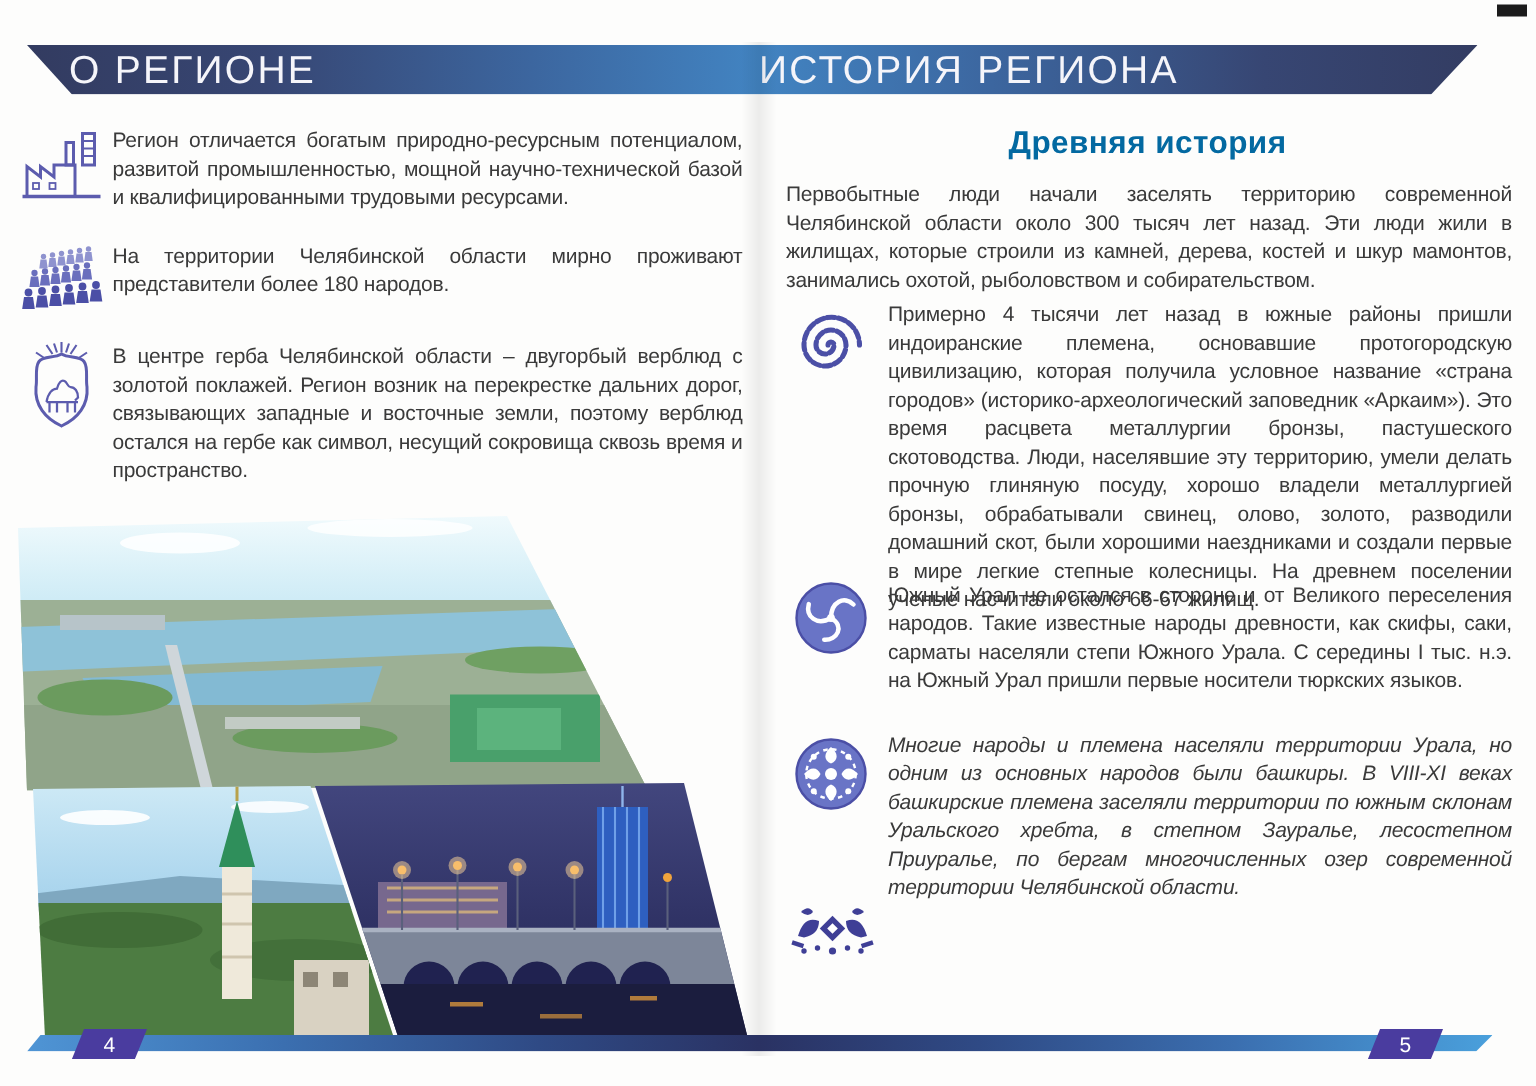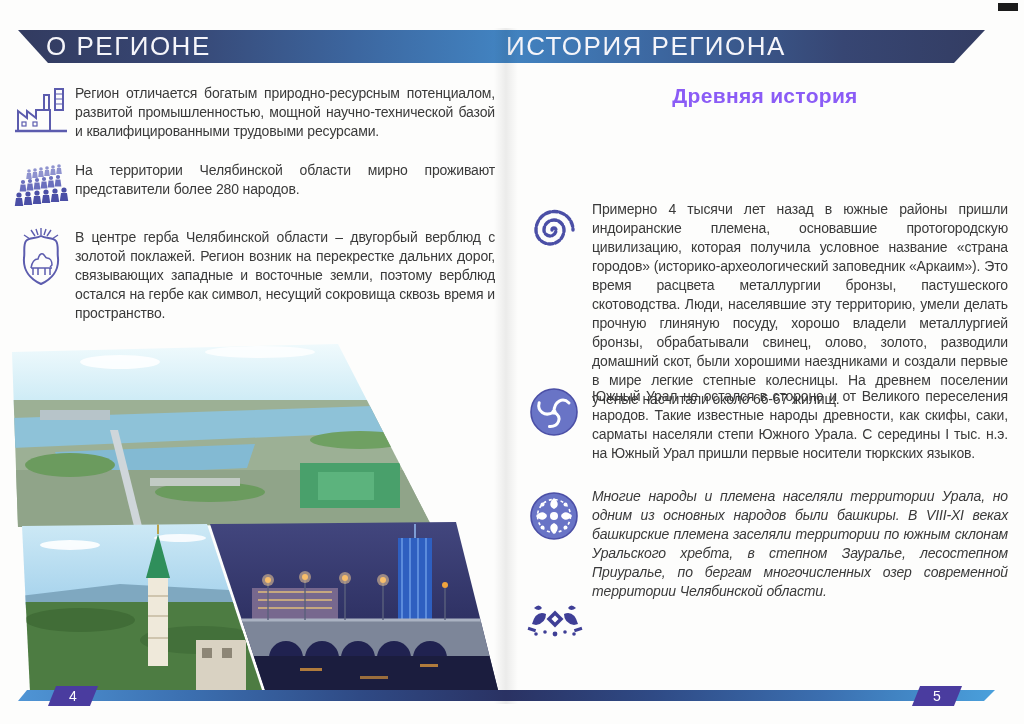--- a/index.html
+++ b/index.html
@@ -12,21 +12,21 @@
     background:linear-gradient(90deg,#323a5e 0%,#374673 35%,#3c669f 70%,#4284c2 100%);
     clip-path:polygon(18px 0,100% 0,100% 100%,48px 100%);}
   #banner-right{left:506px;width:518px;text-align:left;padding-right:92px;box-sizing:border-box;
     background:linear-gradient(90deg,#4284c2 0%,#3c669f 30%,#374673 65%,#323a5e 100%);
     clip-path:polygon(0 0,479px 0,448px 100%,0 100%);}
   
   .para{position:absolute;text-align:justify;font-size:14px;line-height:1.36;color:#3a3a3a;
         letter-spacing:-0.15px;}
   .icon{position:absolute;}
   #section-title{position:absolute;left:520px;top:84px;width:490px;text-align:center;
-        font-size:21px;font-weight:bold;color:#8b5cf6;letter-spacing:.3px;}
+        font-size:21px;font-weight:bold;color:#0369a1;letter-spacing:.3px;}
   
   .bbar{position:absolute;top:690px;height:11px;}
   #bbar-left{left:18px;width:488px;
     background:linear-gradient(90deg,#4f95d5 0%,#3b6fb0 35%,#2f4a85 70%,#2a3263 100%);
     clip-path:polygon(9px 0,100% 0,100% 100%,0 100%);}
   #bbar-right{left:506px;width:489px;
     background:linear-gradient(90deg,#2a3263 0%,#2f4a85 30%,#3b6fb0 65%,#4aa0dc 100%);
     clip-path:polygon(0 0,100% 0,calc(100% - 11px) 100%,0 100%);}
   .pnum{position:absolute;top:686px;width:42px;height:20px;background:#4a3c9f;
         transform:skewX(-22deg);text-align:center;}
@@ -140,21 +140,21 @@
             <circle r="2.6"></circle>
             <path d="M-3 3 h6 l1.2 8 h-8.4 Z"></path>
           </g>
         <g transform="translate(53,27)">
             <circle r="2.6"></circle>
             <path d="M-3 3 h6 l1.2 8 h-8.4 Z"></path>
           </g>
       </g>
     </svg>
   </div>
-  <div class="para" style="left:75px;top:161px;width:420px;">На территории Челябинской области мирно проживают представители более 280 народов.</div>
+  <div class="para" style="left:75px;top:161px;width:420px;">На территории Челябинской области мирно проживают представители более 180 народов.</div>
 
   <div class="icon" style="left:18px;top:226px;">
     <svg width="46" height="64" viewBox="0 0 46 64" fill="none" stroke="#5c5cae">
       <g stroke-width="1.4">
         <path d="M23 9 L23 2 M17 10 L13 4 M29 10 L33 4 M12 13 L6 9 M34 13 L40 9 M20 9 L18 3 M26 9 L28 3"></path>
       </g>
       <path stroke-width="2" d="M23 10 C28 13 35 11 38 15 C41 19 39 26 40 32 C41 44 34 53 23 58 C12 53 5 44 6 32 C7 26 5 19 8 15 C11 11 18 13 23 10 Z"></path>
       <g stroke-width="1.5">
         <path d="M13 42 c1-6 4-9 7-9 c1-4 3-6 5-5 c2 1 2 4 4 4 c3 0 5 3 5 7 l-2 2"></path>
         <path d="M15 42 v7 M20 42 v7 M27 42 v7 M32 42 v7 M13 42 h21"></path>
@@ -257,20 +257,21 @@
         <circle cx="268" cy="580" r="6"></circle>
           <circle cx="305" cy="577" r="6"></circle>
         <circle cx="345" cy="578" r="6"></circle>
           <circle cx="383" cy="580" r="6"></circle>
       </g>
     </g>
   </svg>
 
   <div id="section-title">Древняя история</div>
 
+  <div class="para" style="left:524px;top:120px;width:484px;">Первобытные люди начали заселять территорию современной Челябинской области около 300 тысяч лет назад. Эти люди жили в жилищах, которые строили из камней, дерева, костей и шкур мамонтов, занимались охотой, рыболовством и собирательством.</div>
 
   <div class="icon" style="left:527px;top:203px;">
     <svg width="54" height="54" viewBox="0 0 54 54" fill="none">
       <path d="M27 27 m-2 0 a2 2 0 1 1 4 0 a6 6 0 1 1 -12 0 a10 10 0 1 1 20 0 a14 14 0 1 1 -28 0 a18.5 18.5 0 1 1 37 0" stroke="#4b4fa6" stroke-width="3.4" stroke-dasharray="5 2.4" stroke-linecap="round"></path>
     </svg>
   </div>
   <div class="para" style="left:592px;top:200px;width:416px;">Примерно 4 тысячи лет назад в южные районы пришли индоиранские племена, основавшие протогородскую цивилизацию, которая получила условное название «страна городов» (историко-археологический заповедник «Аркаим»). Это время расцвета металлургии бронзы, пастушеского скотоводства. Люди, населявшие эту территорию, умели делать прочную глиняную посуду, хорошо владели металлургией бронзы, обрабатывали свинец, олово, золото, разводили домашний скот, были хорошими наездниками и создали первые в мире легкие степные колесницы. На древнем поселении ученые насчитали около 66-67 жилищ.</div>
 
   <div class="icon" style="left:528px;top:386px;">
     <svg width="52" height="52" viewBox="0 0 52 52">

